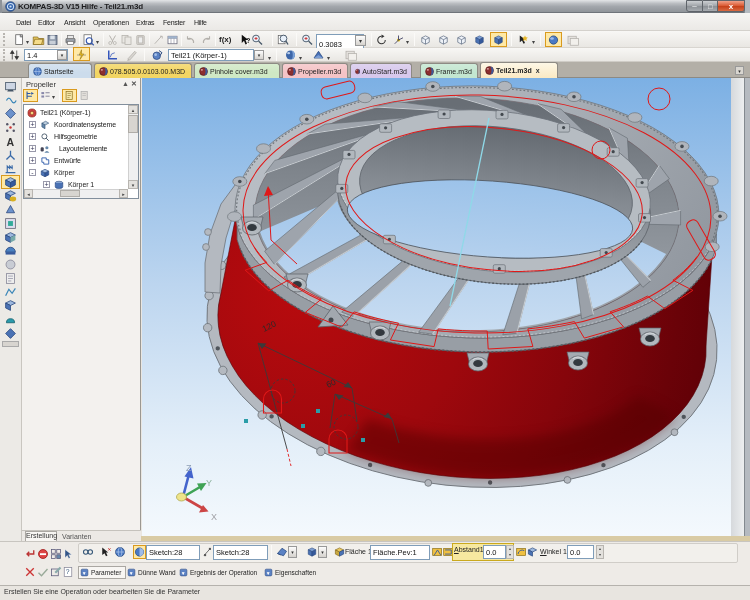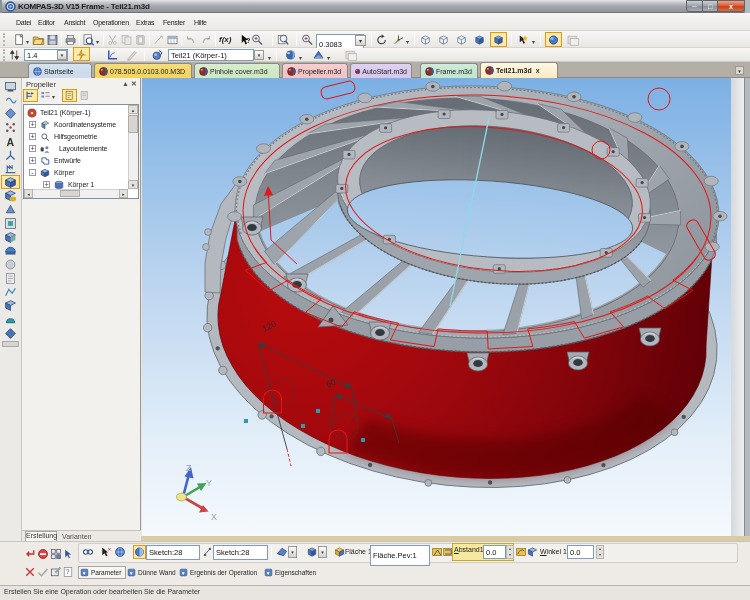--- a/index.html
+++ b/index.html
@@ -26,21 +26,21 @@
 </style></head><body>
 <div class="abs titlebar"></div>
 <div class="abs" style="left:0;top:0;width:2px;height:600px;background:#8e9399"></div>
 <div class="abs" style="left:744px;top:0;width:6px;height:600px;background:#b5bac0;border-left:1px solid #83898f"></div>
 <div class="abs" style="left:0;top:596px;width:750px;height:4px;background:#a6abb1;border-top:1px solid #83898f"></div>
 <svg class="ico" style="left:5px;top:1px" width="11" height="11" viewBox="0 0 16 16">
     <circle cx="8" cy="8" r="7" fill="#3a6ab0" stroke="#1d3c70"></circle>
     <circle cx="8" cy="8" r="4.5" fill="none" stroke="#cfe0f5" stroke-width="1.5"></circle>
     <circle cx="8" cy="8" r="1.6" fill="#cfe0f5"></circle>
   </svg>
-<div class="abs title-txt">KOMPAS-3D V15 Frame - Teil21.m3d</div>
+<div class="abs title-txt">KOMPAS-3D V15 Hilfe - Teil21.m3d</div>
 <div class="abs" style="left:686px;top:0;width:59px;height:12px;display:flex;">
 <div style="width:17px;height:12px;background:linear-gradient(#cdd0d3,#9fa3a8 50%,#8a8f94 50%,#a7abb0);border:1px solid #5f646a;border-radius:0 0 0 3px;color:#fff;font-size:8px;text-align:center;line-height:9px;">–</div>
 <div style="width:15px;height:12px;background:linear-gradient(#cdd0d3,#9fa3a8 50%,#8a8f94 50%,#a7abb0);border:1px solid #5f646a;border-left:none;color:#fff;font-size:7px;text-align:center;line-height:11px;">□</div>
 <div style="width:27px;height:12px;background:linear-gradient(#f0a088,#d9572f 50%,#c43e17 50%,#d96a42);border:1px solid #5f646a;border-left:none;border-radius:0 0 3px 0;color:#fff;font-size:8px;font-weight:bold;text-align:center;line-height:11px;">x</div>
 </div>
 <div class="abs menubar"></div>
 <div class="menu-item" style="left:16px">Datei</div>
 <div class="menu-item" style="left:38px">Editor</div>
 <div class="menu-item" style="left:64px">Ansicht</div>
 <div class="menu-item" style="left:93px">Operationen</div>
@@ -111,21 +111,21 @@
     <rect x="2" y="3" width="12" height="10" fill="#fff" stroke="#667"></rect>
     <path d="M2 6 h12 M6 3 v10 M10 3 v10" stroke="#889" stroke-width="0.8"></path>
     <rect x="2" y="3" width="12" height="3" fill="#9fb3cc"></rect>
   </svg>
 <svg class="ico" style="left:184px;top:34px" width="13" height="12" viewBox="0 0 16 16">
     <path d="M12 12 A5 5 0 0 0 4 7 M4 7 v-4 M4 7 h4" stroke="#b3b0ab" stroke-width="1.5" fill="none"></path>
   </svg>
 <svg class="ico" style="left:200px;top:34px" width="13" height="12" viewBox="0 0 16 16">
     <path d="M4 12 A5 5 0 0 1 12 7 M12 7 v-4 M12 7 h-4" stroke="#b3b0ab" stroke-width="1.5" fill="none"></path>
   </svg>
-<div class="abs" style="left:219px;top:35px;font-size:8px;font-style:italic;color:#222;font-weight:bold">f(x)</div>
+<div class="abs" style="left:219px;top:35px;font-size:8px;color:#222;font-weight:bold">f(x)</div>
 <svg class="ico" style="left:238px;top:34px" width="15" height="12" viewBox="0 0 16 16">
     <path d="M3 1 L3 12 L6 9 L8 14 L10 13 L8 8 L12 8 Z" fill="#111"></path>
     <text x="9" y="12" font-size="9" font-weight="bold" fill="#111">?</text>
   </svg>
 <svg class="ico" style="left:251px;top:34px" width="13" height="12" viewBox="0 0 16 16">
     <circle cx="6" cy="6" r="4.5" fill="#e8f0fa" stroke="#456" stroke-width="1.2"></circle>
     <line x1="9.5" y1="9.5" x2="14" y2="14" stroke="#456" stroke-width="1.8"></line>
     <line x1="4" y1="6" x2="8" y2="6" stroke="#c33" stroke-width="1.2"></line>
     <line x1="6" y1="4" x2="6" y2="8" stroke="#c33" stroke-width="1.2"></line>
   </svg>
@@ -739,21 +739,21 @@
     <path d="M3 5 L8 7.5 V13.5 L3 11 Z" fill="#4a72b4" stroke="#2c4a80" stroke-width="0.8"></path>
     <path d="M13 5 L8 7.5 V13.5 L13 11 Z" fill="#35599c" stroke="#2c4a80" stroke-width="0.8"></path>
   </svg>
 <div class="abs" style="left:318px;top:546px;width:9px;height:12px;background:linear-gradient(#fdfdfd,#d5d2cd);border:1px solid #999;font-size:5px;text-align:center;line-height:11px;color:#333">▾</div>
 <svg class="ico" style="left:334px;top:546px" width="11" height="12" viewBox="0 0 16 16">
     <path d="M2 5 L8 2 L14 5 L8 8 Z" fill="#e8c860" stroke="#8a6d1f"></path>
     <path d="M2 5 L8 8 V14 L2 11 Z" fill="#c8a840" stroke="#8a6d1f"></path>
     <path d="M14 5 L8 8 V14 L14 11 Z" fill="#4a72b4" stroke="#2c4a80"></path>
   </svg>
 <div class="abs txt" style="left:345px;top:548px;font-size:7px">Fläche 1</div>
-<div class="field" style="left:370px;top:545px;width:60px;height:21px">Fläche.Pev:1</div>
+<div class="field" style="left:370px;top:545px;width:60px;height:15px">Fläche.Pev:1</div>
 <svg class="ico" style="left:432px;top:546px" width="11" height="12" viewBox="0 0 16 16">
     <rect x="1" y="3" width="13" height="10" fill="#f0c040" stroke="#8a6d10"></rect>
     <path d="M3 13 L8 5 L13 13" stroke="#35599c" stroke-width="1.3" fill="none"></path>
   </svg>
 <svg class="ico" style="left:443px;top:546px" width="11" height="12" viewBox="0 0 16 16">
     <rect x="1" y="3" width="13" height="10" fill="#f0c040" stroke="#8a6d10"></rect>
     <path d="M3 5 h9 v6 h-9" stroke="#35599c" stroke-width="1.3" fill="none"></path>
   </svg>
 <div class="abs" style="left:452px;top:543px;width:62px;height:18px;background:#f7e8a0;border:1px solid #caa91e"></div>
 <div class="abs" style="left:454px;top:546px;font-size:7px;color:#222"><span style="text-decoration:underline">A</span>bstand1</div>

